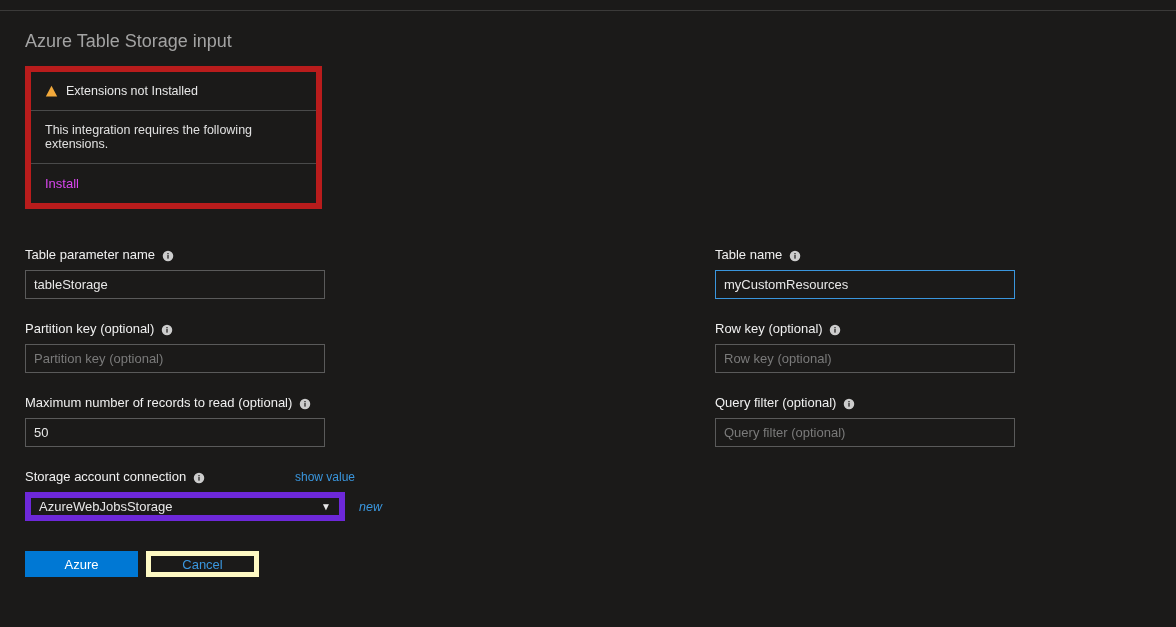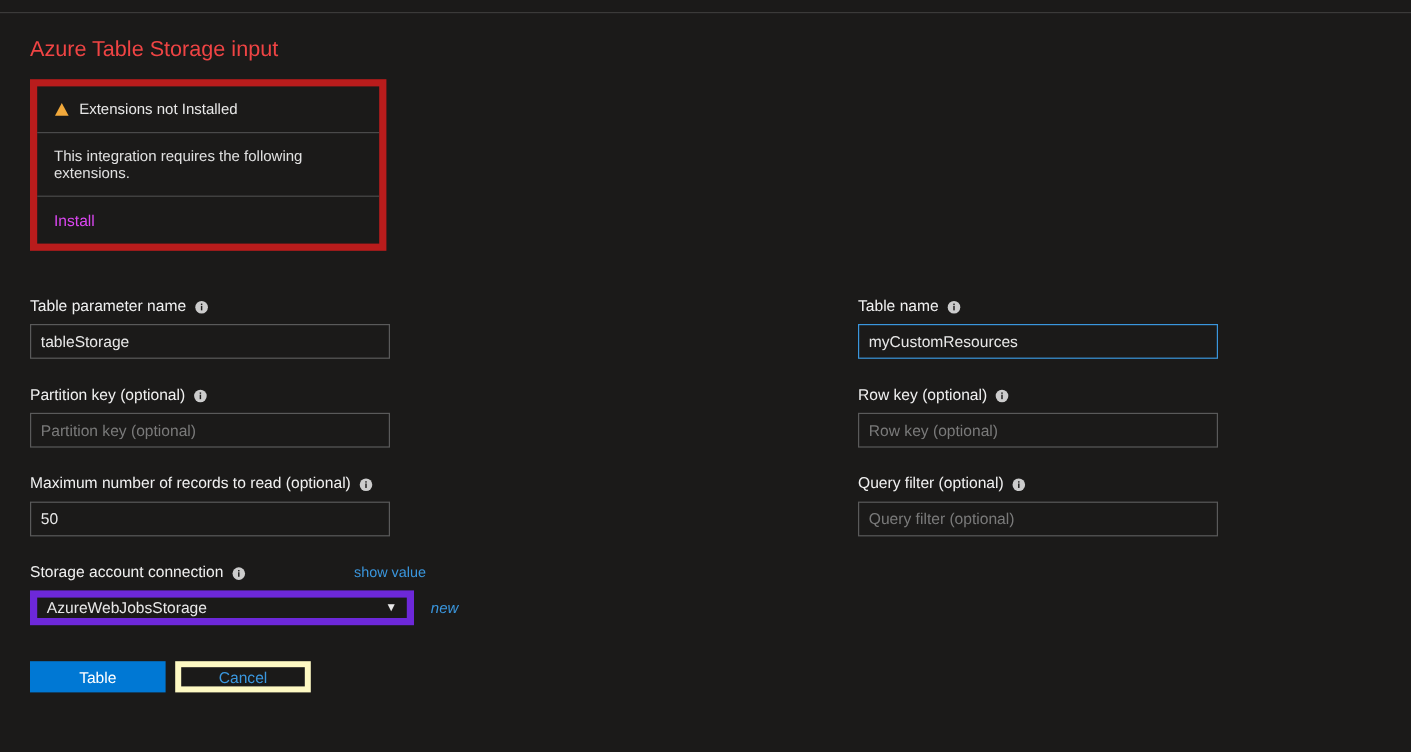--- a/index.html
+++ b/index.html
@@ -20,21 +20,21 @@
       height: 1px;
       background: #3b3a39;
       margin: 10px 0 20px 0;
     }
     .content {
       padding: 0 25px;
     }
     .page-title {
       font-size: 18px;
       font-weight: 400;
-      color: #ef4444;
+      color: #a3a3a3;
       margin-bottom: 14px;
     }
     .notice-box {
       border: 6px solid #b91c1c;
       width: 297px;
       margin-bottom: 38px;
     }
     .notice-box .notice-header,
     .notice-box .notice-body,
     .notice-box .notice-footer {
@@ -262,21 +262,21 @@
         <div class="select-wrap">
           <div class="select-box">
             <span>AzureWebJobsStorage</span>
             <span class="select-caret">▼</span>
           </div>
           <span class="new-link">new</span>
         </div>
       </div>
 
       <div class="buttons">
-        <button class="btn btn-primary">Table</button>
+        <button class="btn btn-primary">Azure</button>
         <button class="btn btn-secondary">Cancel</button>
       </div>
     </div>
 
     <div class="col">
       <div class="field">
         <label class="field-label">
           <span>Table name</span>
           <svg class="info-icon" viewBox="0 0 16 16">
               <circle cx="8" cy="8" r="7"></circle>

